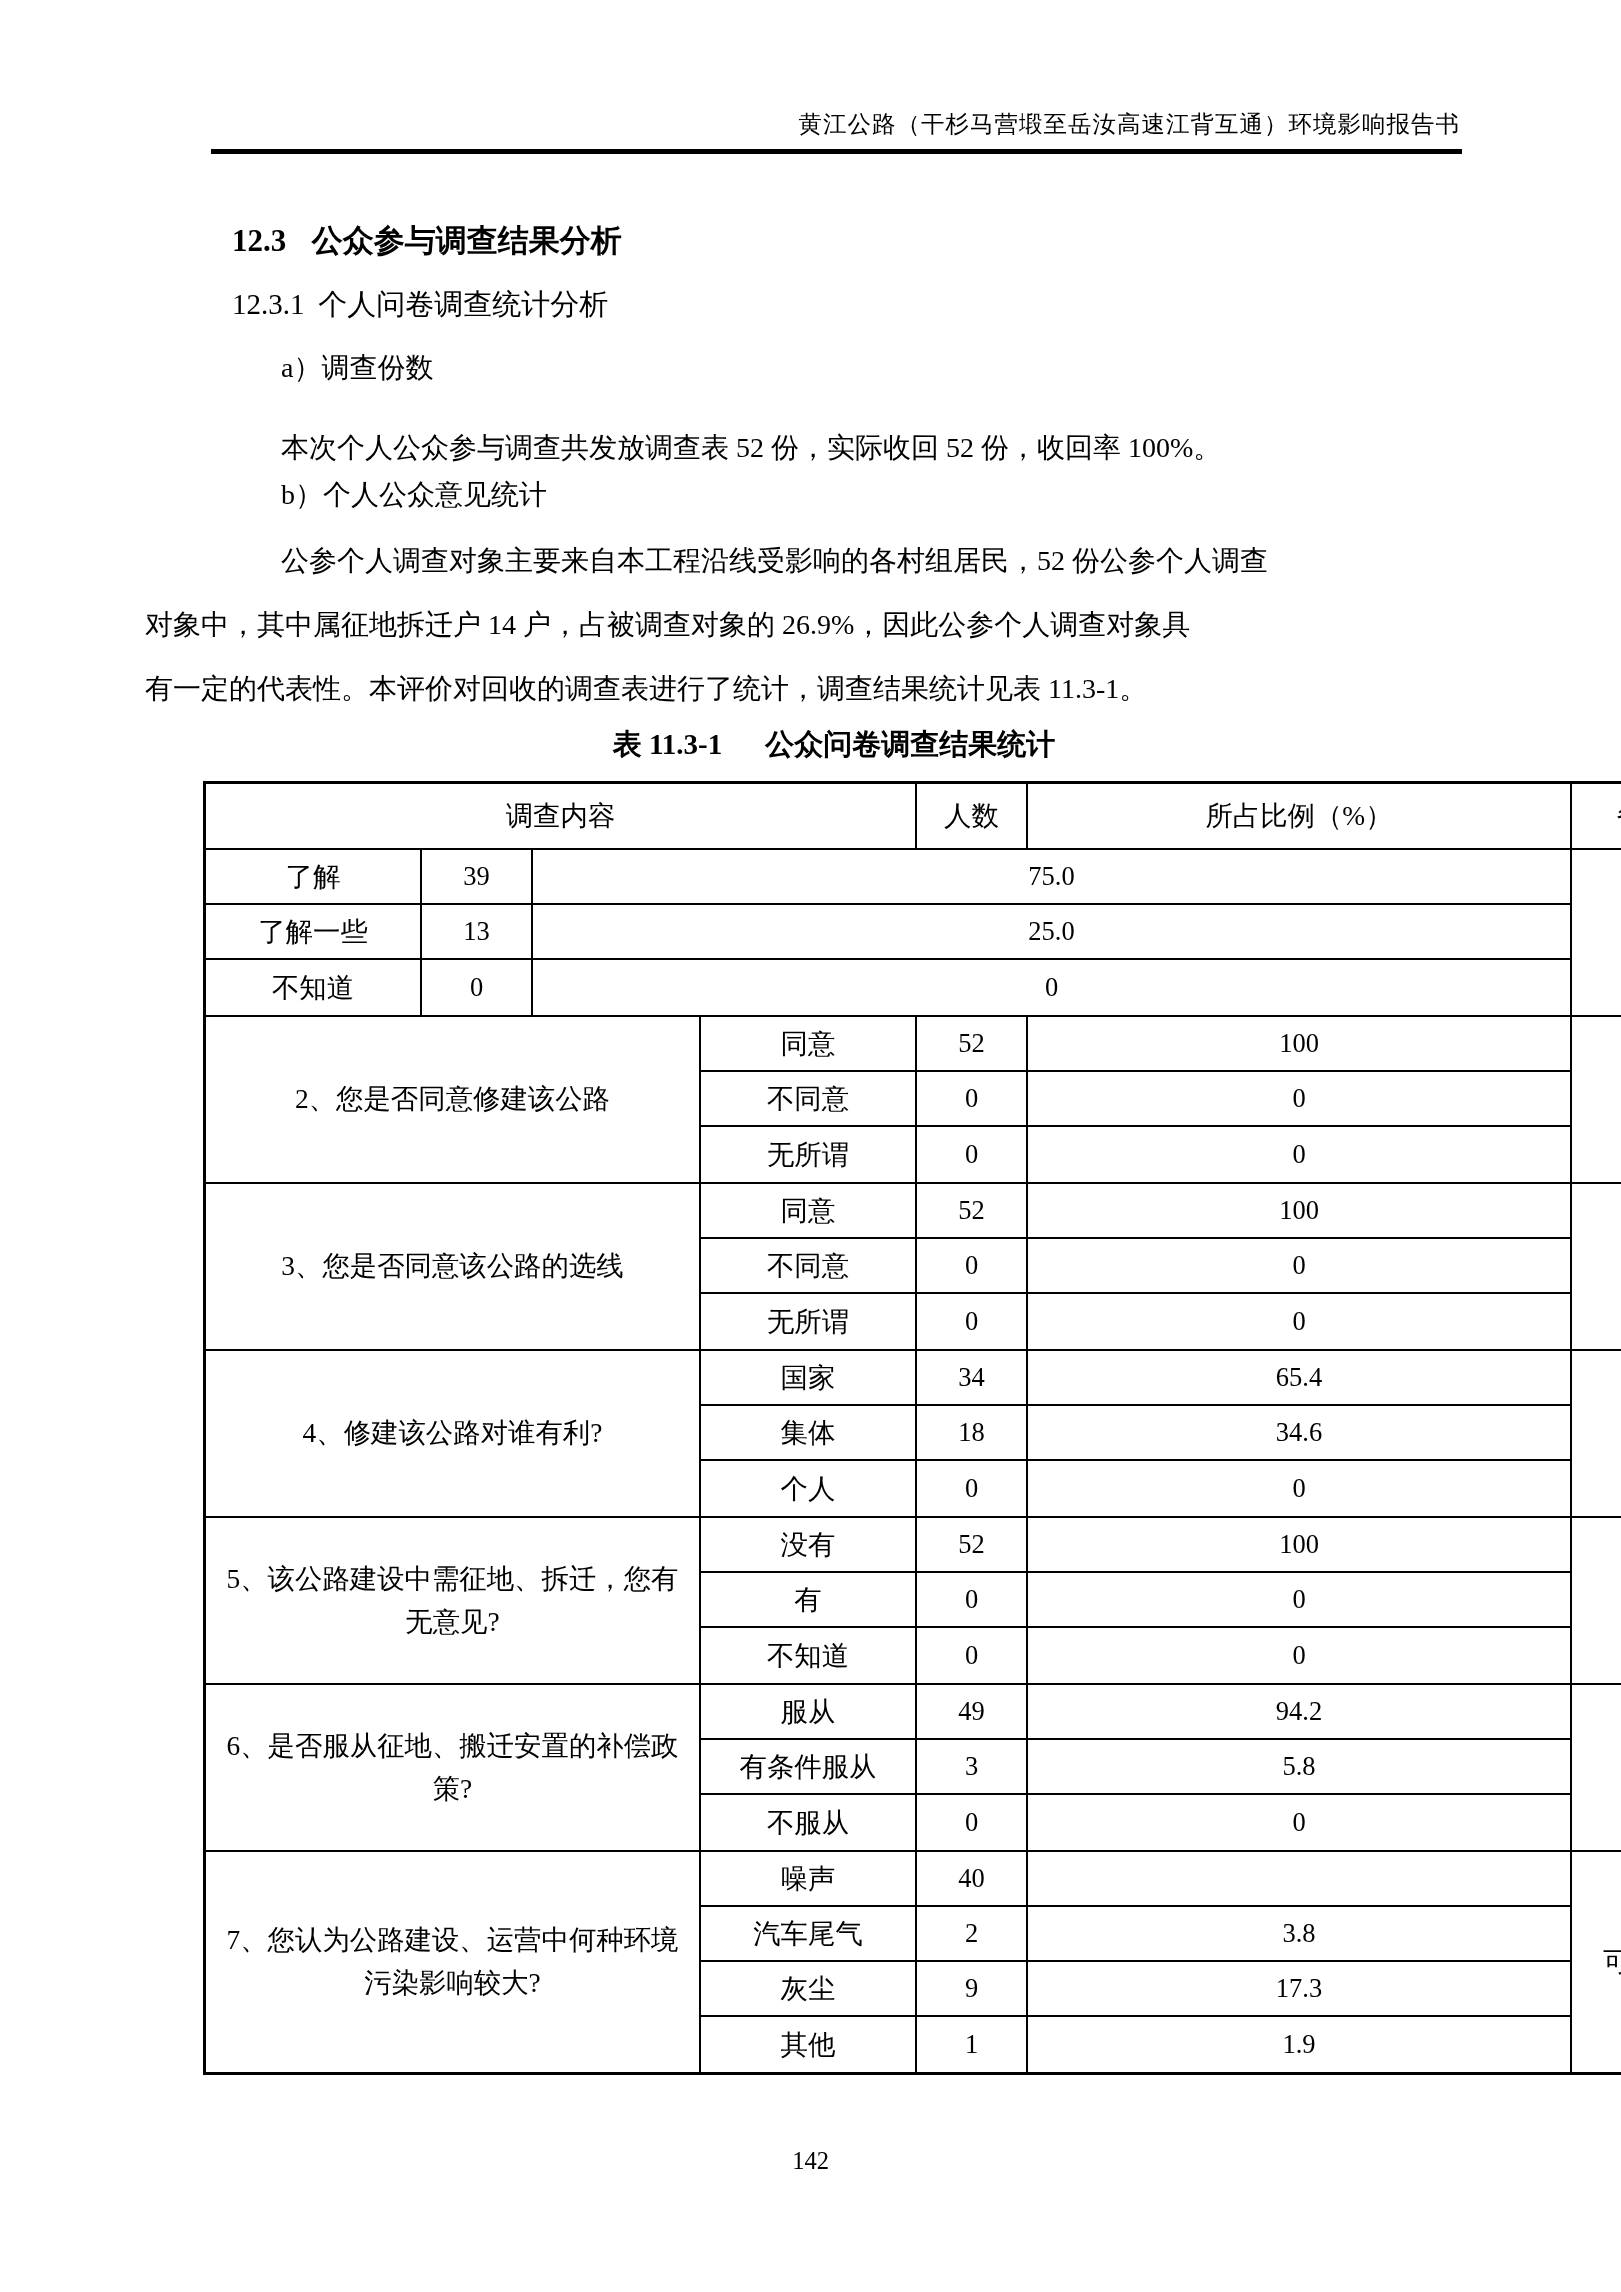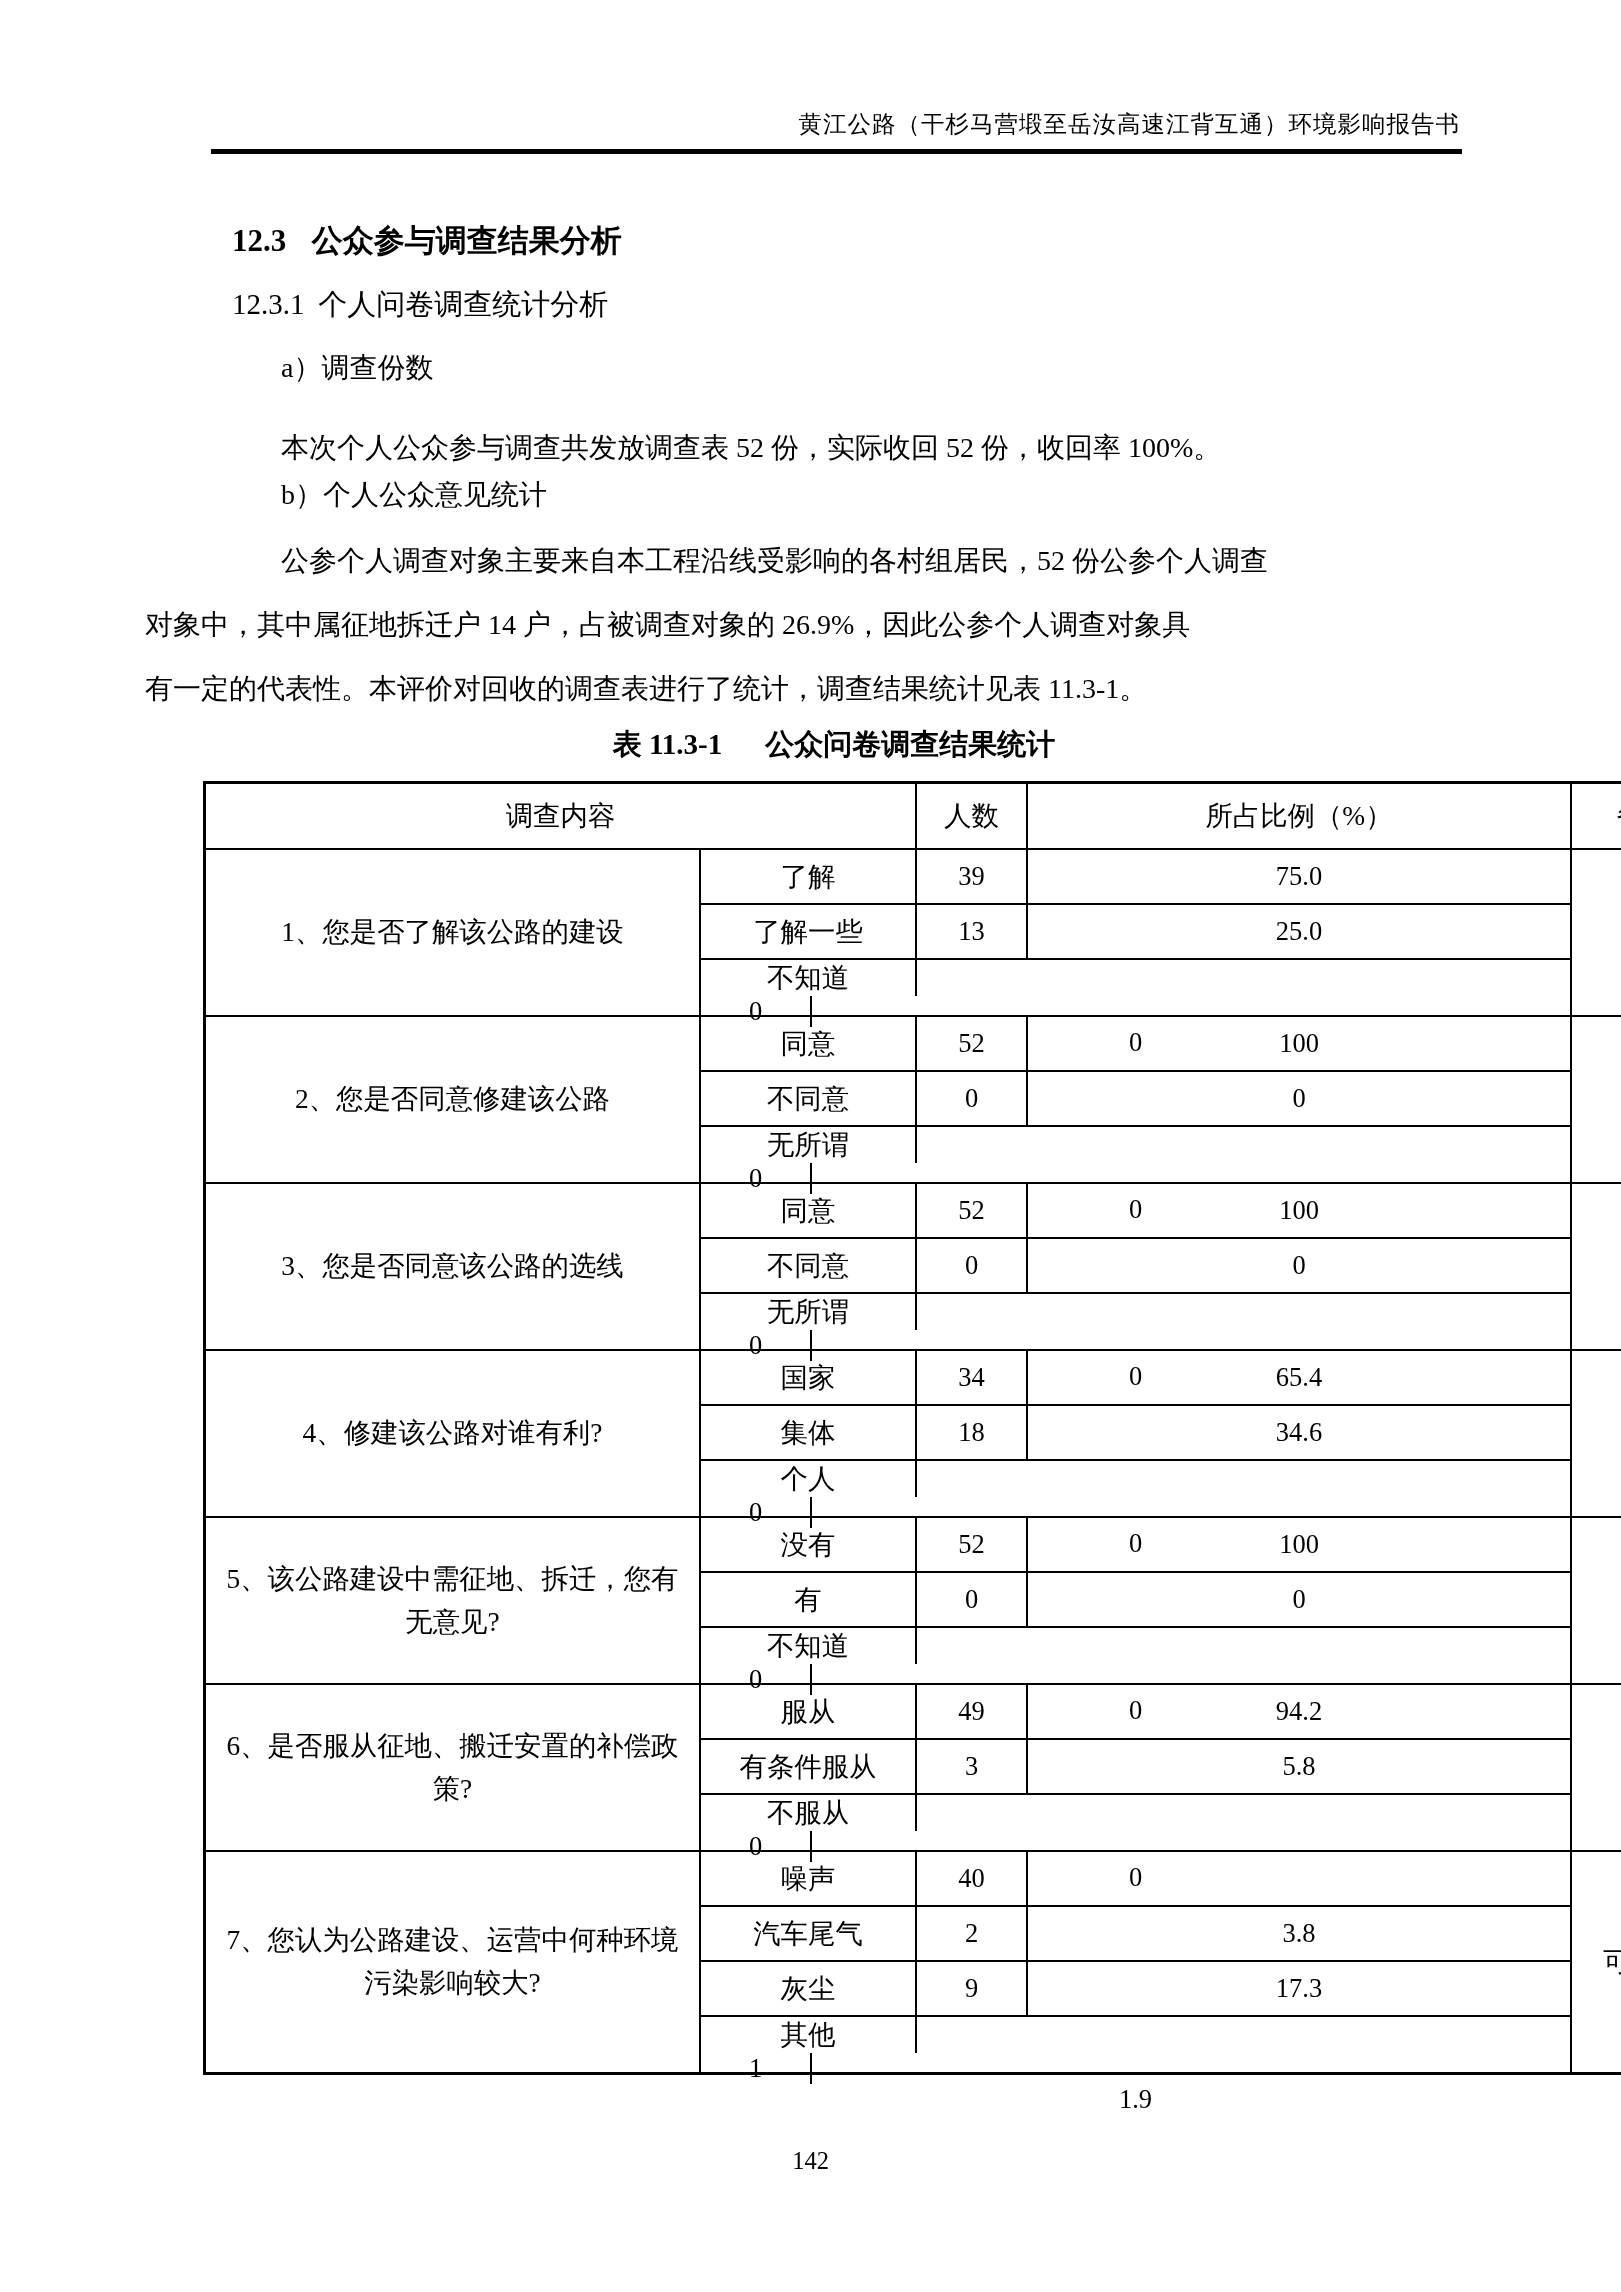--- a/index.html
+++ b/index.html
@@ -33,21 +33,21 @@
   .th-count{width:111px;border-right:2px solid #000;}
   .th-ratio{flex:1;}
   .th-remark{width:146px;border-left:2px solid #000;}
   .group{display:flex;border-bottom:2.9px solid #000;box-sizing:border-box;}
   .group.last{border-bottom:none;}
   .qcell{width:495px;border-right:2px solid #000;box-sizing:border-box;
          display:flex;align-items:center;justify-content:center;text-align:center;
          font-size:27.4px;line-height:43px;padding:0 13.7px;}
   .opts{flex:1;display:flex;flex-direction:column;}
   .optrow{display:flex;height:55px;border-bottom:2px solid #000;box-sizing:border-box;}
-  .optrow.last{border-bottom:none;flex-direction:column;}
+  .optrow.last{border-bottom:none;}
   .optrow>div{display:flex;align-items:center;justify-content:center;box-sizing:border-box;}
   .optcell{width:216px;border-right:2px solid #000;font-size:27.4px;}
   .cntcell{width:111px;border-right:2px solid #000;font-size:26.5px;}
   .ratiocell{flex:1;font-size:26.5px;}
   .remarkcell{width:146px;border-left:2px solid #000;box-sizing:border-box;
               display:flex;align-items:center;justify-content:center;font-size:27.4px;}
   .g4 .optrow{height:55px;}
   
   .pg-num{left:0;top:2147px;width:100%;text-align:center;font-size:24.5px;}
 </style>
@@ -79,21 +79,20 @@
 <div class="abs qtable">
 
   <div class="thead">
     <div class="th-content">调查内容</div>
     <div class="th-count">人数</div>
     <div class="th-ratio">所占比例（%）</div>
     <div class="th-remark">备注</div>
   </div>
 
   <div class="group">
-    <div class="qcell">1、您是否了解该公路的建设</div>
     <div class="opts">
       <div class="optrow">
         <div class="optcell">了解</div>
         <div class="cntcell">39</div>
         <div class="ratiocell">75.0</div>
       </div>
       <div class="optrow">
         <div class="optcell">了解一些</div>
         <div class="cntcell">13</div>
         <div class="ratiocell">25.0</div>

